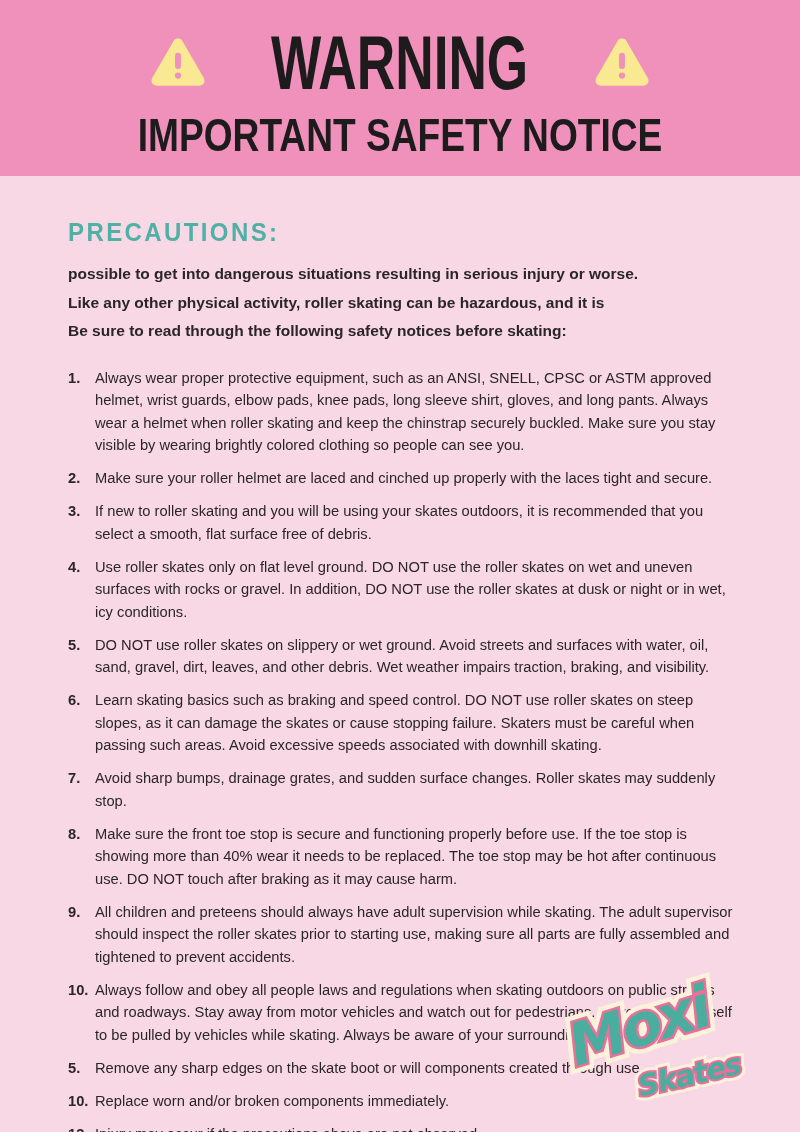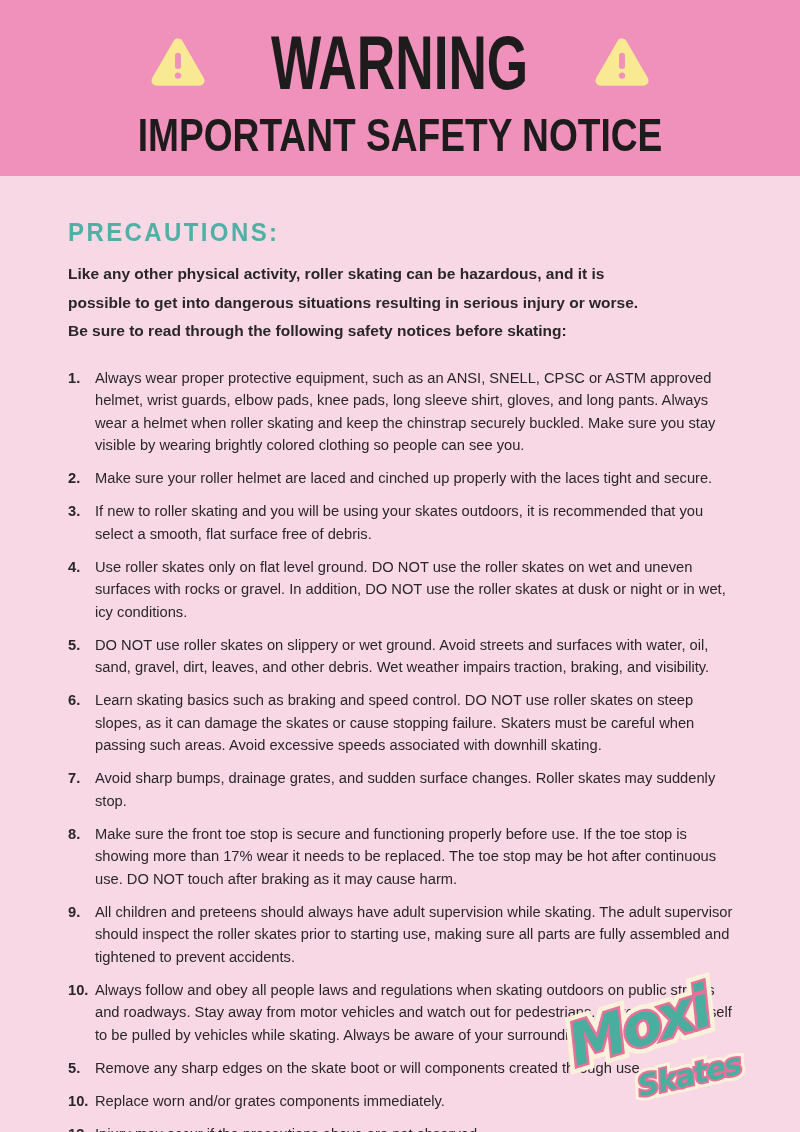--- a/index.html
+++ b/index.html
@@ -137,22 +137,22 @@
         <circle cx="30" cy="41.5" r="3.4" fill="#f091bb"></circle>
       </svg>
     </div>
     <span class="subtitle">IMPORTANT SAFETY NOTICE</span>
   </div>
 
   <div class="content">
     <div class="precautions-heading">PRECAUTIONS:</div>
 
     <div class="intro">
+      <div>possible to get into dangerous situations resulting in serious injury or worse.</div>
       <div>Like any other physical activity, roller skating can be hazardous, and it is</div>
-      <div>possible to get into dangerous situations resulting in serious injury or worse.</div>
       <div>Be sure to read through the following safety notices before skating:</div>
     </div>
 
     <ol class="list">
       <li class="item">
         <span class="num">1.</span>
         <span class="txt">Always wear proper protective equipment, such as an ANSI, SNELL, CPSC or ASTM approved helmet, wrist guards, elbow pads, knee pads, long sleeve shirt, gloves, and long pants. Always wear a helmet when roller skating and keep the chinstrap securely buckled. Make sure you stay visible by wearing brightly colored clothing so people can see you.</span>
       </li>
       <li class="item">
         <span class="num">2.</span>
@@ -173,37 +173,37 @@
       <li class="item">
         <span class="num">6.</span>
         <span class="txt">Learn skating basics such as braking and speed control. DO NOT use roller skates on steep slopes, as it can damage the skates or cause stopping failure. Skaters must be careful when passing such areas. Avoid excessive speeds associated with downhill skating.</span>
       </li>
       <li class="item">
         <span class="num">7.</span>
         <span class="txt">Avoid sharp bumps, drainage grates, and sudden surface changes. Roller skates may suddenly stop.</span>
       </li>
       <li class="item">
         <span class="num">8.</span>
-        <span class="txt">Make sure the front toe stop is secure and functioning properly before use. If the toe stop is showing more than 17% wear it needs to be replaced. The toe stop may be hot after continuous use. DO NOT touch after braking as it may cause harm.</span>
+        <span class="txt">Make sure the front toe stop is secure and functioning properly before use. If the toe stop is showing more than 40% wear it needs to be replaced. The toe stop may be hot after continuous use. DO NOT touch after braking as it may cause harm.</span>
       </li>
       <li class="item">
         <span class="num">9.</span>
         <span class="txt">All children and preteens should always have adult supervision while skating. The adult supervisor should inspect the roller skates prior to starting use, making sure all parts are fully assembled and tightened to prevent accidents.</span>
       </li>
       <li class="item">
         <span class="num">10.</span>
         <span class="txt">Always follow and obey all people laws and regulations when skating outdoors on public streets and roadways. Stay away from motor vehicles and watch out for pedestrians. Never allow yourself to be pulled by vehicles while skating. Always be aware of your surroundings.</span>
       </li>
       <li class="item">
         <span class="num">5.</span>
         <span class="txt">Remove any sharp edges on the skate boot or will components created through use.</span>
       </li>
       <li class="item">
         <span class="num">10.</span>
-        <span class="txt">Replace worn and/or grates components immediately.</span>
+        <span class="txt">Replace worn and/or broken components immediately.</span>
       </li>
       <li class="item">
         <span class="num">13.</span>
         <span class="txt">Injury may occur if the precautions above are not observed.</span>
       </li>
     </ol>
   </div>
 
   <div class="logo">
     <div class="lg moxi back">Moxi</div>

